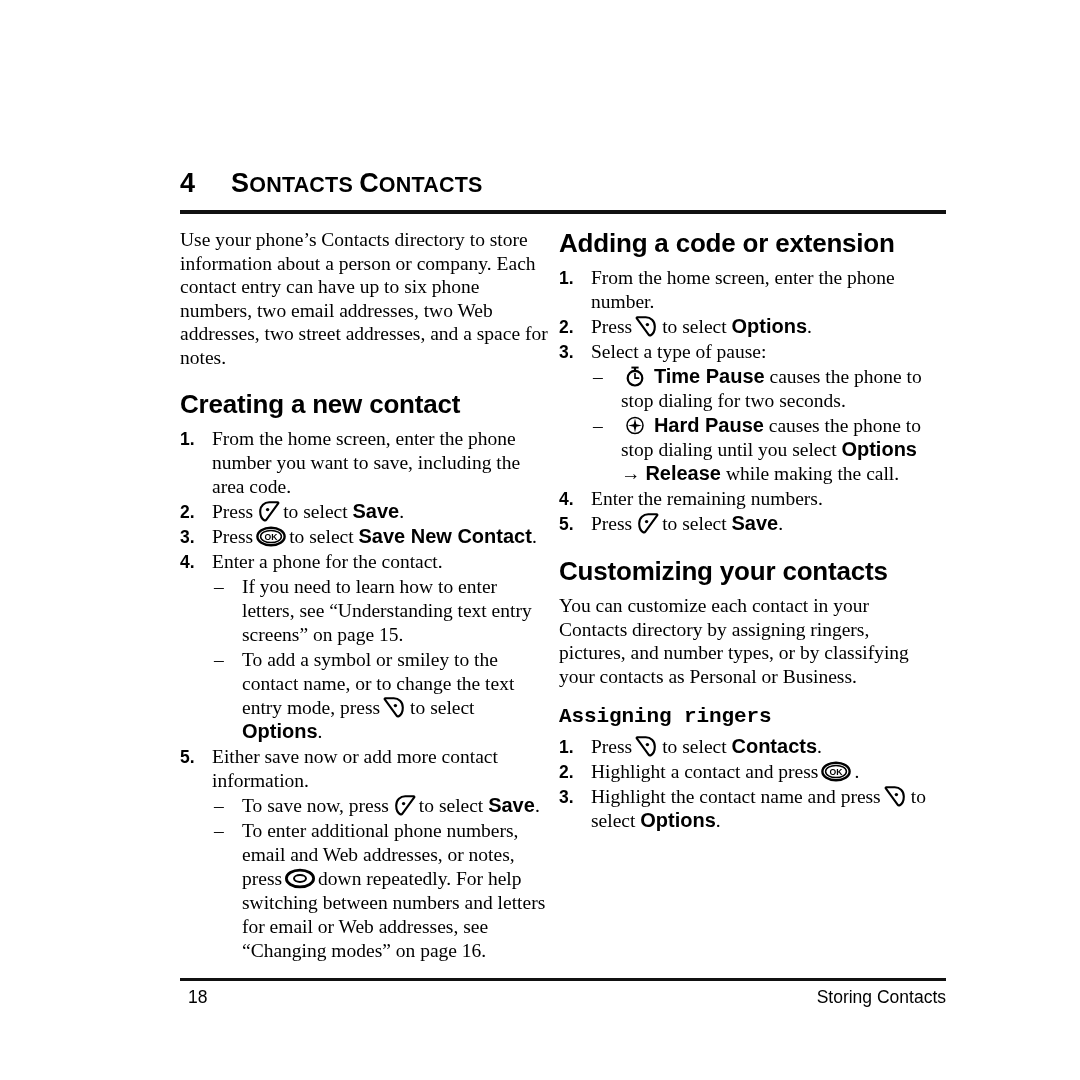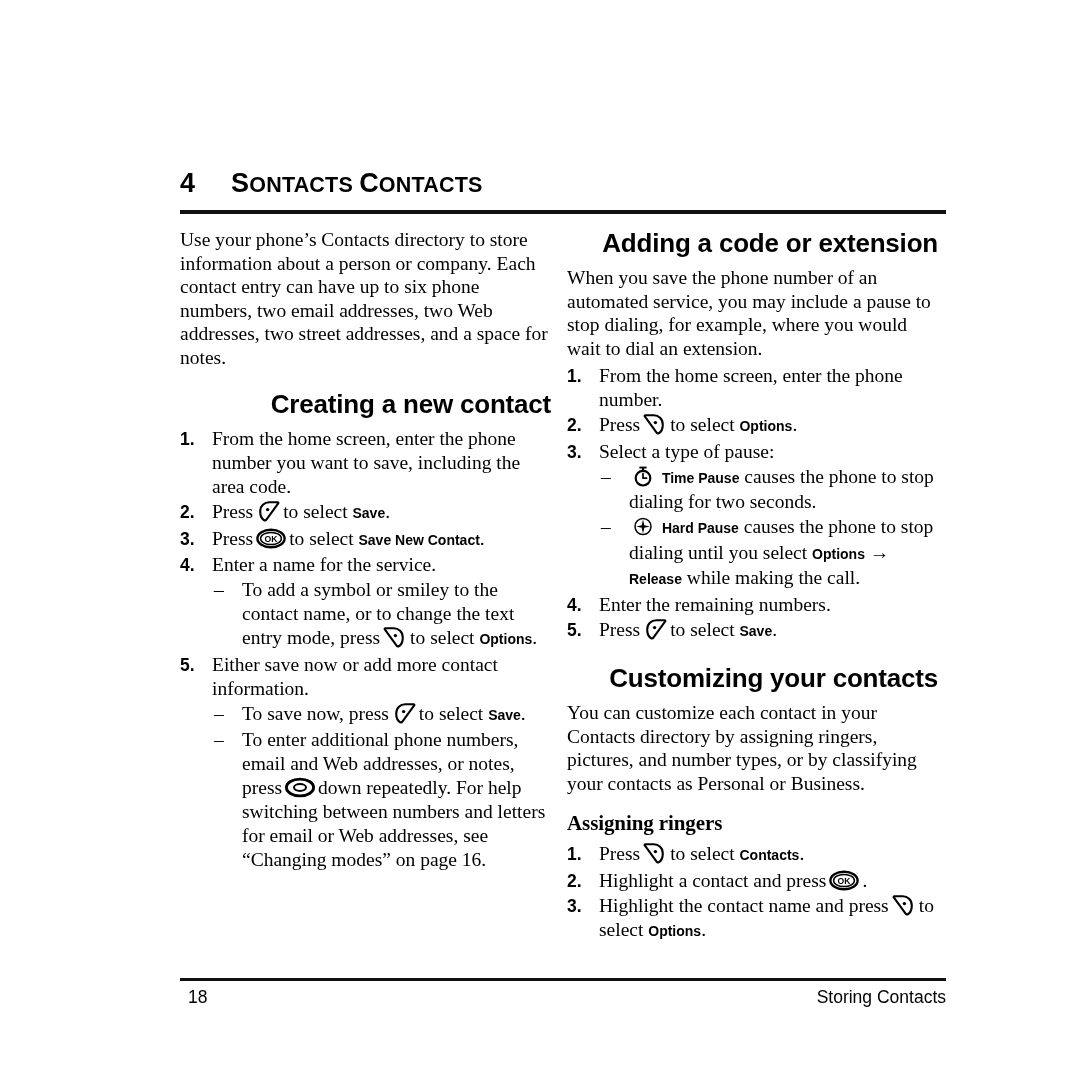--- a/index.html
+++ b/index.html
@@ -42,46 +42,45 @@
     border-top: 3px solid #111;
     border-bottom: 1px solid #111;
     height: 4px;
   }
 
   
   .columns {
     position: absolute;
     left: 0; top: 228px; width: 766px;
     display: flex;
-    gap: 16px;
+    gap: 8px;
   }
   .col { width: 371px; }
 
   
   p.body, .txt {
     font-family: "Liberation Serif", serif;
     font-size: 19.5px;
     line-height: 23.5px;
     margin: 0;
     text-indent: 0;
   }
   .para { margin: 0 0 2px 0; }
 
   h2.h-section {
     font-family: "Liberation Sans", sans-serif;
     font-weight: bold;
     font-size: 26px;
     line-height: 30px;
     margin: 20px 0 8px 0;
     letter-spacing: -0.2px;
-    text-align: right;
   }
   h2.h-section.first { margin-top: 0; }
   h3.h-sub {
-    font-family: Liberation Serif, serif;
+    font-family: Liberation Mono, monospace;
     font-weight: bold;
     font-size: 21px;
     line-height: 25px;
     margin: 16px 0 6px 0;
     letter-spacing: -0.1px;
   }
 
   
   ol.steps {
     list-style: none;
@@ -122,21 +121,21 @@
   ul.dashes > li > .dash {
     position: absolute;
     left: 2px; top: 0;
     font-size: 19.5px;
     line-height: 24px;
   }
   
   ol.steps ul.dashes { margin-top: 1px; }
   ol.steps > li > ul.dashes > li { padding-left: 30px; }
 
-  .b { font-family: "Liberation Sans", sans-serif; font-weight: bold; font-size: 14px; }
+  .b { font-family: "Liberation Sans", sans-serif; font-weight: bold; font-size: 20px; }
   .arrow { font-family: "Liberation Serif", serif; font-size: 19.5px; }
 
   
   .key {
     display: inline-block;
     vertical-align: -4px;
     margin: 0 3px;
   }
   .key svg { display: block; }
 
@@ -198,24 +197,25 @@
           <span class="marker">3.</span>
           <span class="txt"><span>Press</span><span class="key"><svg width="30" height="21" viewBox="0 0 30 21">
                   <ellipse cx="15" cy="10.5" rx="13.6" ry="8.8" fill="none" stroke="#000" stroke-width="2.4"></ellipse>
                   <ellipse cx="15" cy="10.5" rx="10.4" ry="6.1" fill="none" stroke="#000" stroke-width="1.5"></ellipse>
                   <text x="15" y="14.2" font-family="Liberation Sans, sans-serif" font-size="8.6" font-weight="bold" text-anchor="middle" fill="#000">OK</text>
                 </svg></span><span>to select</span> <span class="b">Save New Contact</span><span>.</span></span>
         </li>
 
         <li>
           <span class="marker">4.</span>
-          <span class="txt">Enter a name for the service.</span>
+          <span class="txt">Enter a phone for the contact.</span>
           <ul class="dashes">
             <li>
               <span class="dash">–</span>
+              <span class="txt">If you need to learn how to enter letters, see “Understanding text entry screens” on page 15.</span>
             </li>
             <li>
               <span class="dash">–</span>
               <span class="txt"><span>To add a symbol or smiley to the contact name, or to change the text entry mode, press</span><span class="key"><svg width="24" height="21" viewBox="0 0 24 21">
                       <path d="M19.8 10.5 C19.8 4.6 15.5 1.2 10.8 1.2 L2.4 1.2 C1.7 1.2 1.4 1.9 1.8 2.4 L13.6 18.6 C14.1 19.3 15.0 19.6 15.8 19.2 C18.1 18.0 19.8 14.8 19.8 10.5 Z" fill="none" stroke="#000" stroke-width="2.1"></path>
                       <circle cx="12.4" cy="8.6" r="1.7" fill="#000"></circle>
                     </svg></span><span>to select</span> <span class="b">Options</span><span>.</span></span>
             </li>
           </ul>
         </li>
@@ -240,21 +240,20 @@
             </li>
           </ul>
         </li>
 
       </ol>
     </div>
 
     <div class="col">
 
       <h2 class="h-section first">Adding a code or extension</h2>
-      <p class="body para">When you save the phone number of an automated service, you may include a pause to stop dialing, for example, where you would wait to dial an extension.</p>
 
       <ol class="steps">
 
         <li>
           <span class="marker">1.</span>
           <span class="txt">From the home screen, enter the phone number.</span>
         </li>
 
         <li>
           <span class="marker">2.</span>

